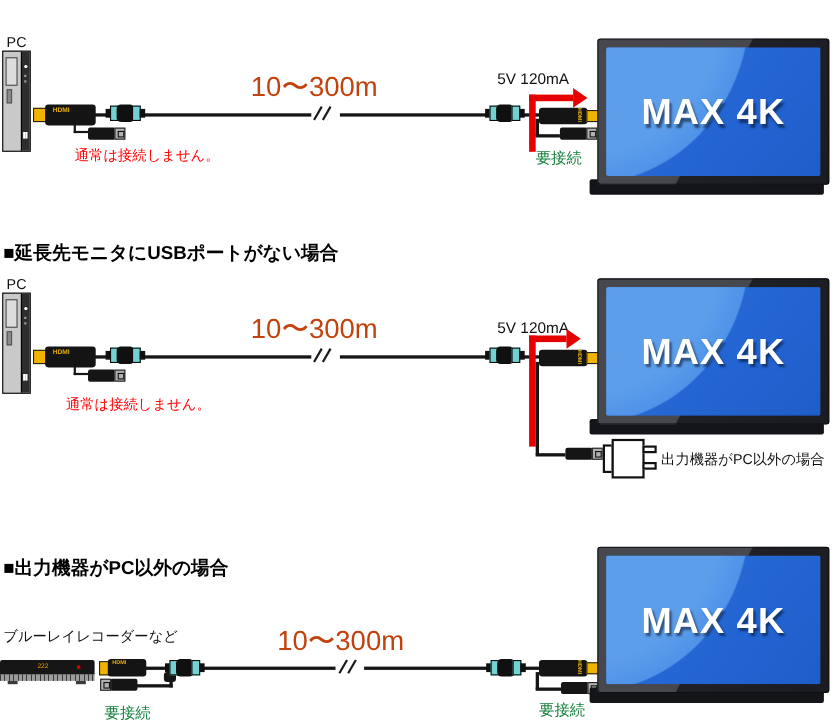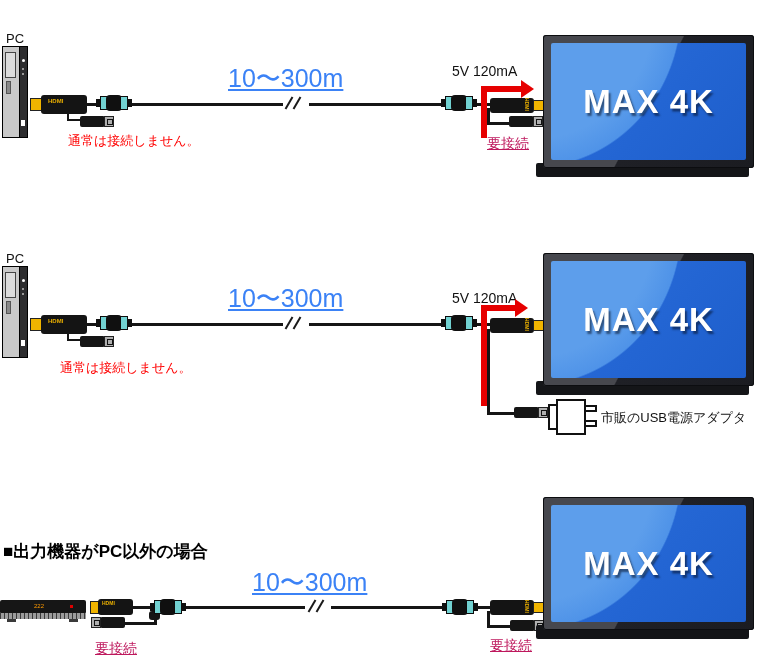--- a/index.html
+++ b/index.html
@@ -1,22 +1,22 @@
 <!DOCTYPE html>
 <html><head>
 <meta charset="utf-8">
 <style>
   html,body{margin:0;padding:0;background:#fff;}
   .stage{position:relative;width:763px;height:655px;background:#ffffff;overflow:hidden;
          font-family:"Liberation Sans","DejaVu Sans",sans-serif;}
   .title{position:absolute;font-size:17px;font-weight:bold;color:#000;white-space:nowrap;}
-  .len{position:absolute;font-size:25px;color:#3b82f6;white-space:nowrap;text-decoration:underline;}
+  .len{position:absolute;font-size:25px;color:#c2410c;white-space:nowrap;}
   .lbl13{position:absolute;font-size:13px;color:#111;white-space:nowrap;}
   .red13{position:absolute;font-size:13px;color:#ff0000;white-space:nowrap;}
-  .red14{position:absolute;font-size:14px;color:#be185d;white-space:nowrap;text-decoration:underline;}
+  .red14{position:absolute;font-size:14px;color:#15803d;white-space:nowrap;}
 
   
   .cable{position:absolute;height:3px;background:#151515;}
   .vline{position:absolute;width:3px;background:#151515;}
   .thin{height:2px;}
   .slash{position:absolute;width:2px;height:14px;background:#1a1a1a;transform:rotate(30deg);}
 
   
   .coupler{position:absolute;width:36px;height:16px;}
   .coupler i{position:absolute;display:block;font-style:normal;}
@@ -174,20 +174,21 @@
 
   <div class="monitor" style="left:543px;top:35px">
     <i class="m-base" style="position:absolute"></i>
     <div class="m-frame">
       <div class="m-screen">
         <span class="m-label">MAX 4K</span>
       </div>
     </div>
   </div>
 
+  <div class="title" style="left:3px;top:218px">■延長先モニタにUSBポートがない場合</div>
   <div class="lbl13" style="left:6px;top:251px">PC</div>
 
   <div class="pc-tower" style="left:2px;top:266px">
     <i class="pc-bay"></i>
       <i class="pc-slot"></i>
       <i class="pc-side"></i>
     <i class="pc-dot"></i>
       <i class="pc-d2"></i>
       <i class="pc-d3"></i>
       <i class="pc-ii"></i>
@@ -244,32 +245,33 @@
   <div class="usbp tip-right" style="left:514px;top:407px">
     <i class="ubody"></i>
       <i class="utip"></i>
   </div>
   <div class="adapter" style="left:548px;top:399px">
     <i class="ad-tab"></i>
     <i class="ad-body"></i>
     <i class="ad-p1"></i>
     <i class="ad-p2"></i>
   </div>
-  <div class="lbl13" style="left:601px;top:409px">市販のUSB電源アダプタ</div>
+  <div class="lbl13" style="left:601px;top:409px">出力機器がPC以外の場合</div>
 
   <div class="monitor" style="left:543px;top:253px">
     <i class="m-base" style="position:absolute"></i>
     <div class="m-frame">
       <div class="m-screen">
         <span class="m-label">MAX 4K</span>
       </div>
     </div>
   </div>
 
-  <div class="title" style="left:3px;top:540px">■出力機器がPC以外の場合</div>
+  <div class="title" style="left:3px;top:505px">■出力機器がPC以外の場合</div>
+  <div class="lbl13" style="left:3px;top:570px">ブルーレイレコーダーなど</div>
 
   <div class="recorder" style="left:0px;top:600px">
     <i class="rec-body"></i>
     <span class="rec-disp">222</span>
     <i class="rec-led"></i>
     <i class="rec-base"></i>
     <i class="rec-f1"></i>
     <i class="rec-f2"></i>
   </div>
 

